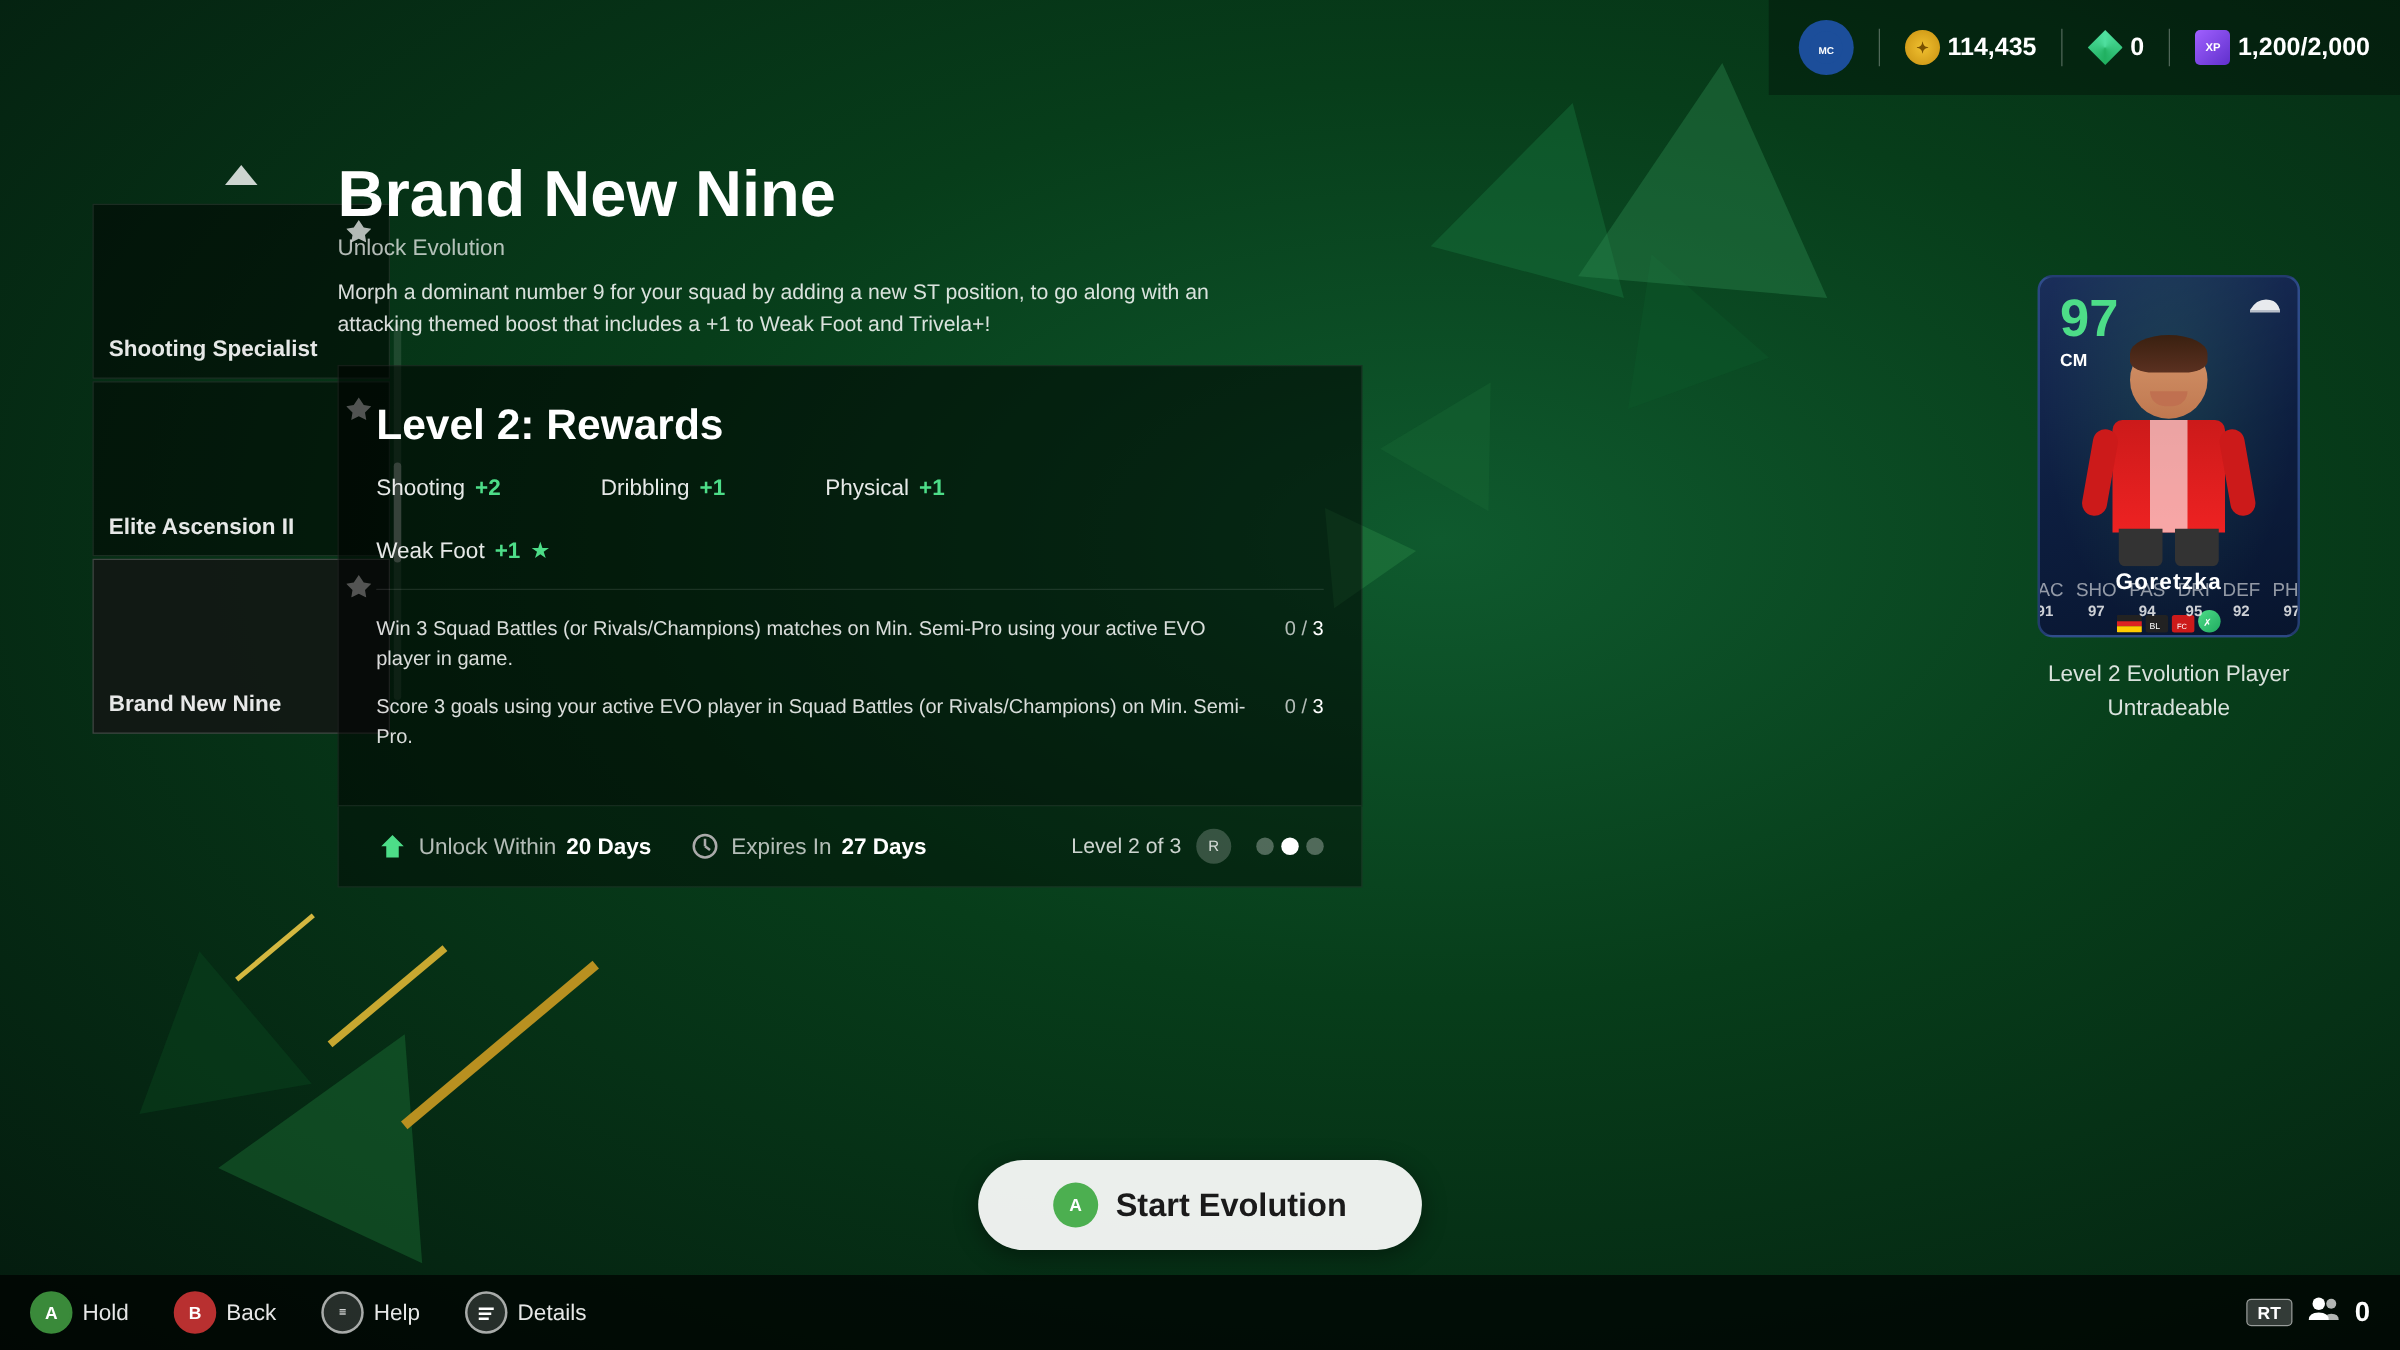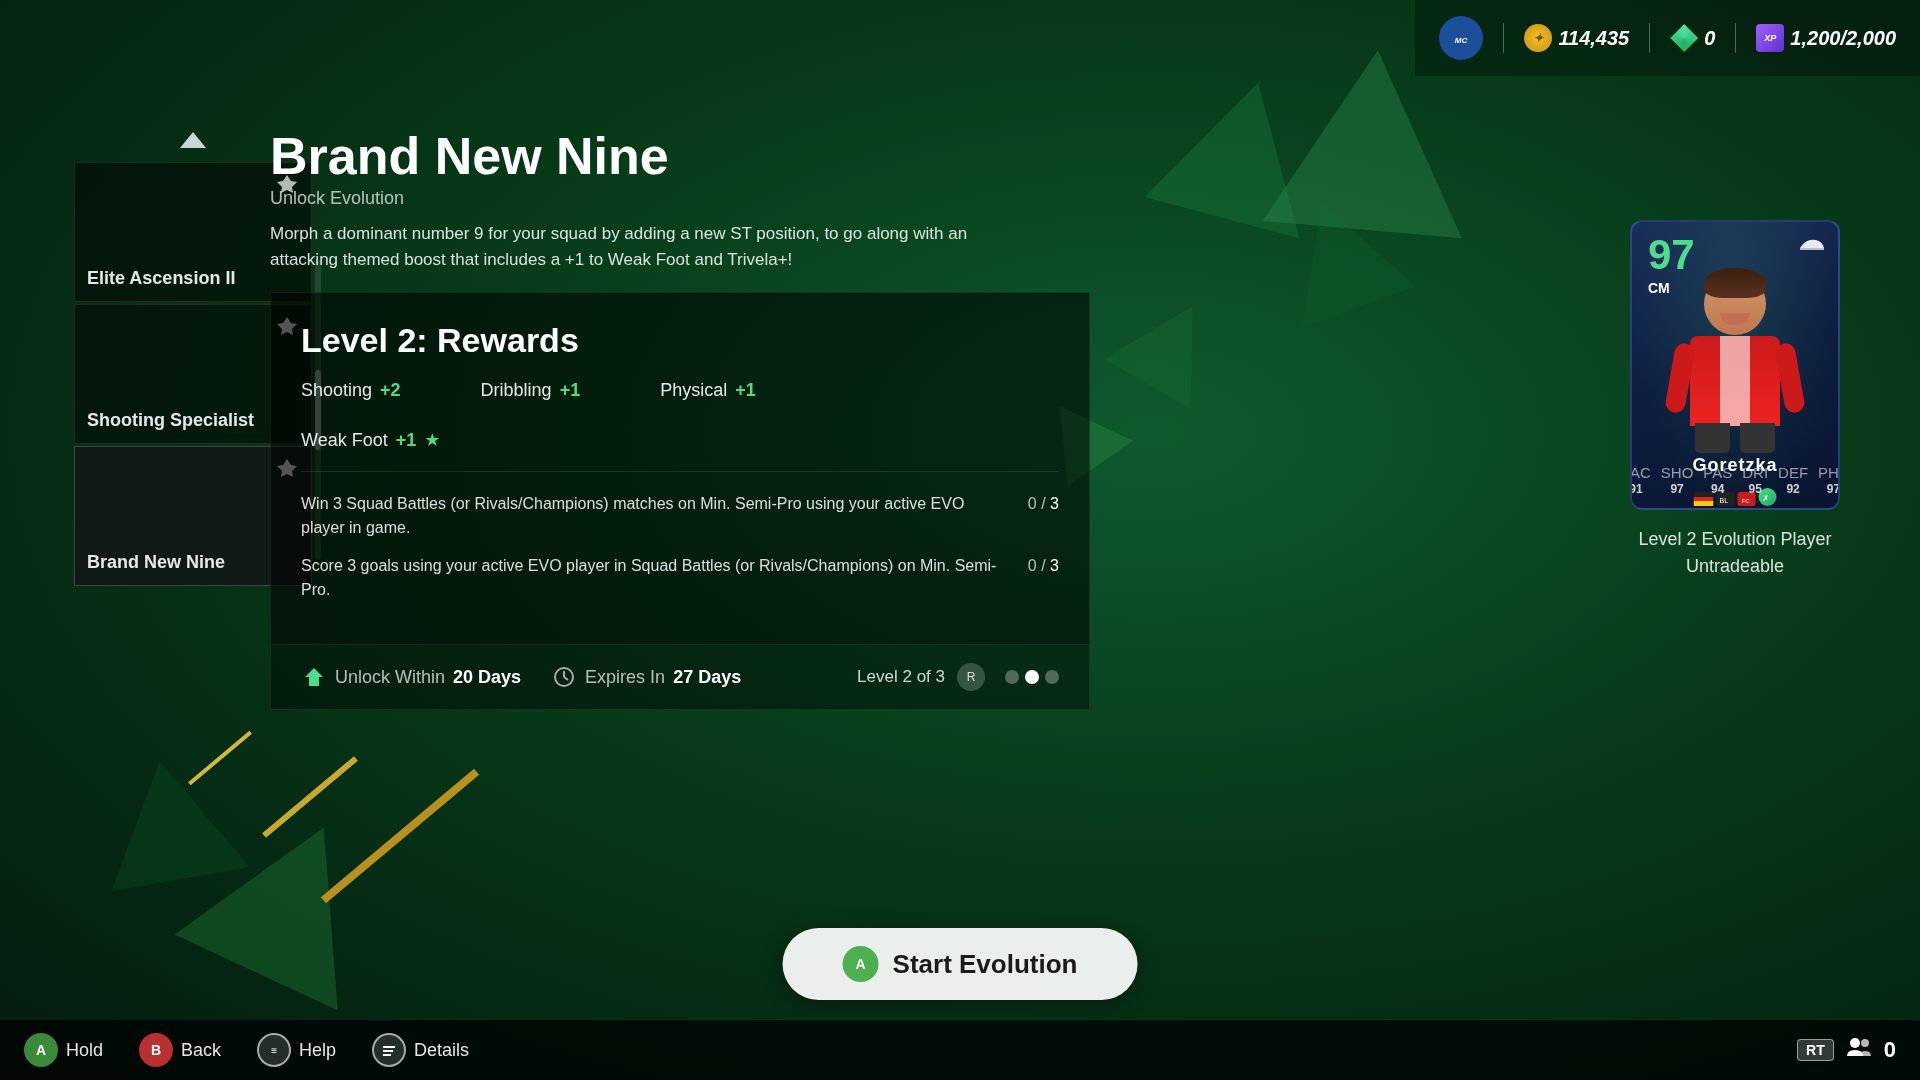--- a/index.html
+++ b/index.html
@@ -63,21 +63,20 @@
       padding: 16px 24px;
       background: rgba(0,0,0,0.3);
     }
 
     .hud-item {
       display: flex;
       align-items: center;
       gap: 6px;
       font-size: 22px;
       font-weight: bold;
-      font-style: italic;
     }
 
     .club-badge {
       width: 44px;
       height: 44px;
       background: #1c4e9a;
       border-radius: 50%;
       display: flex;
       align-items: center;
       justify-content: center;
@@ -613,30 +612,30 @@
 </div>
 
 <div class="sidebar">
   <div class="scroll-arrow-up">
     <svg width="30" height="20" viewBox="0 0 30 20">
         <polygon points="15,2 28,18 2,18" fill="white" opacity="0.8"></polygon>
       </svg>
   </div>
 
   <div class="sidebar-item">
-    <span class="sidebar-item-label">Elite Ascension II</span>
+    <span class="sidebar-item-label">Shooting Specialist</span>
     <div class="sidebar-item-icon">
       <svg width="20" height="20" viewBox="0 0 20 20">
           <polygon points="10,2 14,8 20,9 15,14 16,20 10,17 4,20 5,14 0,9 6,8" fill="white" opacity="0.7"></polygon>
         </svg>
     </div>
   </div>
 
   <div class="sidebar-item">
-    <span class="sidebar-item-label">Shooting Specialist</span>
+    <span class="sidebar-item-label">Elite Ascension II</span>
     <div class="sidebar-item-icon">
       <svg width="20" height="20" viewBox="0 0 20 20">
           <polygon points="10,2 14,8 20,9 15,14 16,20 10,17 4,20 5,14 0,9 6,8" fill="white" opacity="0.7"></polygon>
         </svg>
     </div>
   </div>
 
   <div class="sidebar-item active">
     <span class="sidebar-item-label">Brand New Nine</span>
     <div class="sidebar-item-icon">

